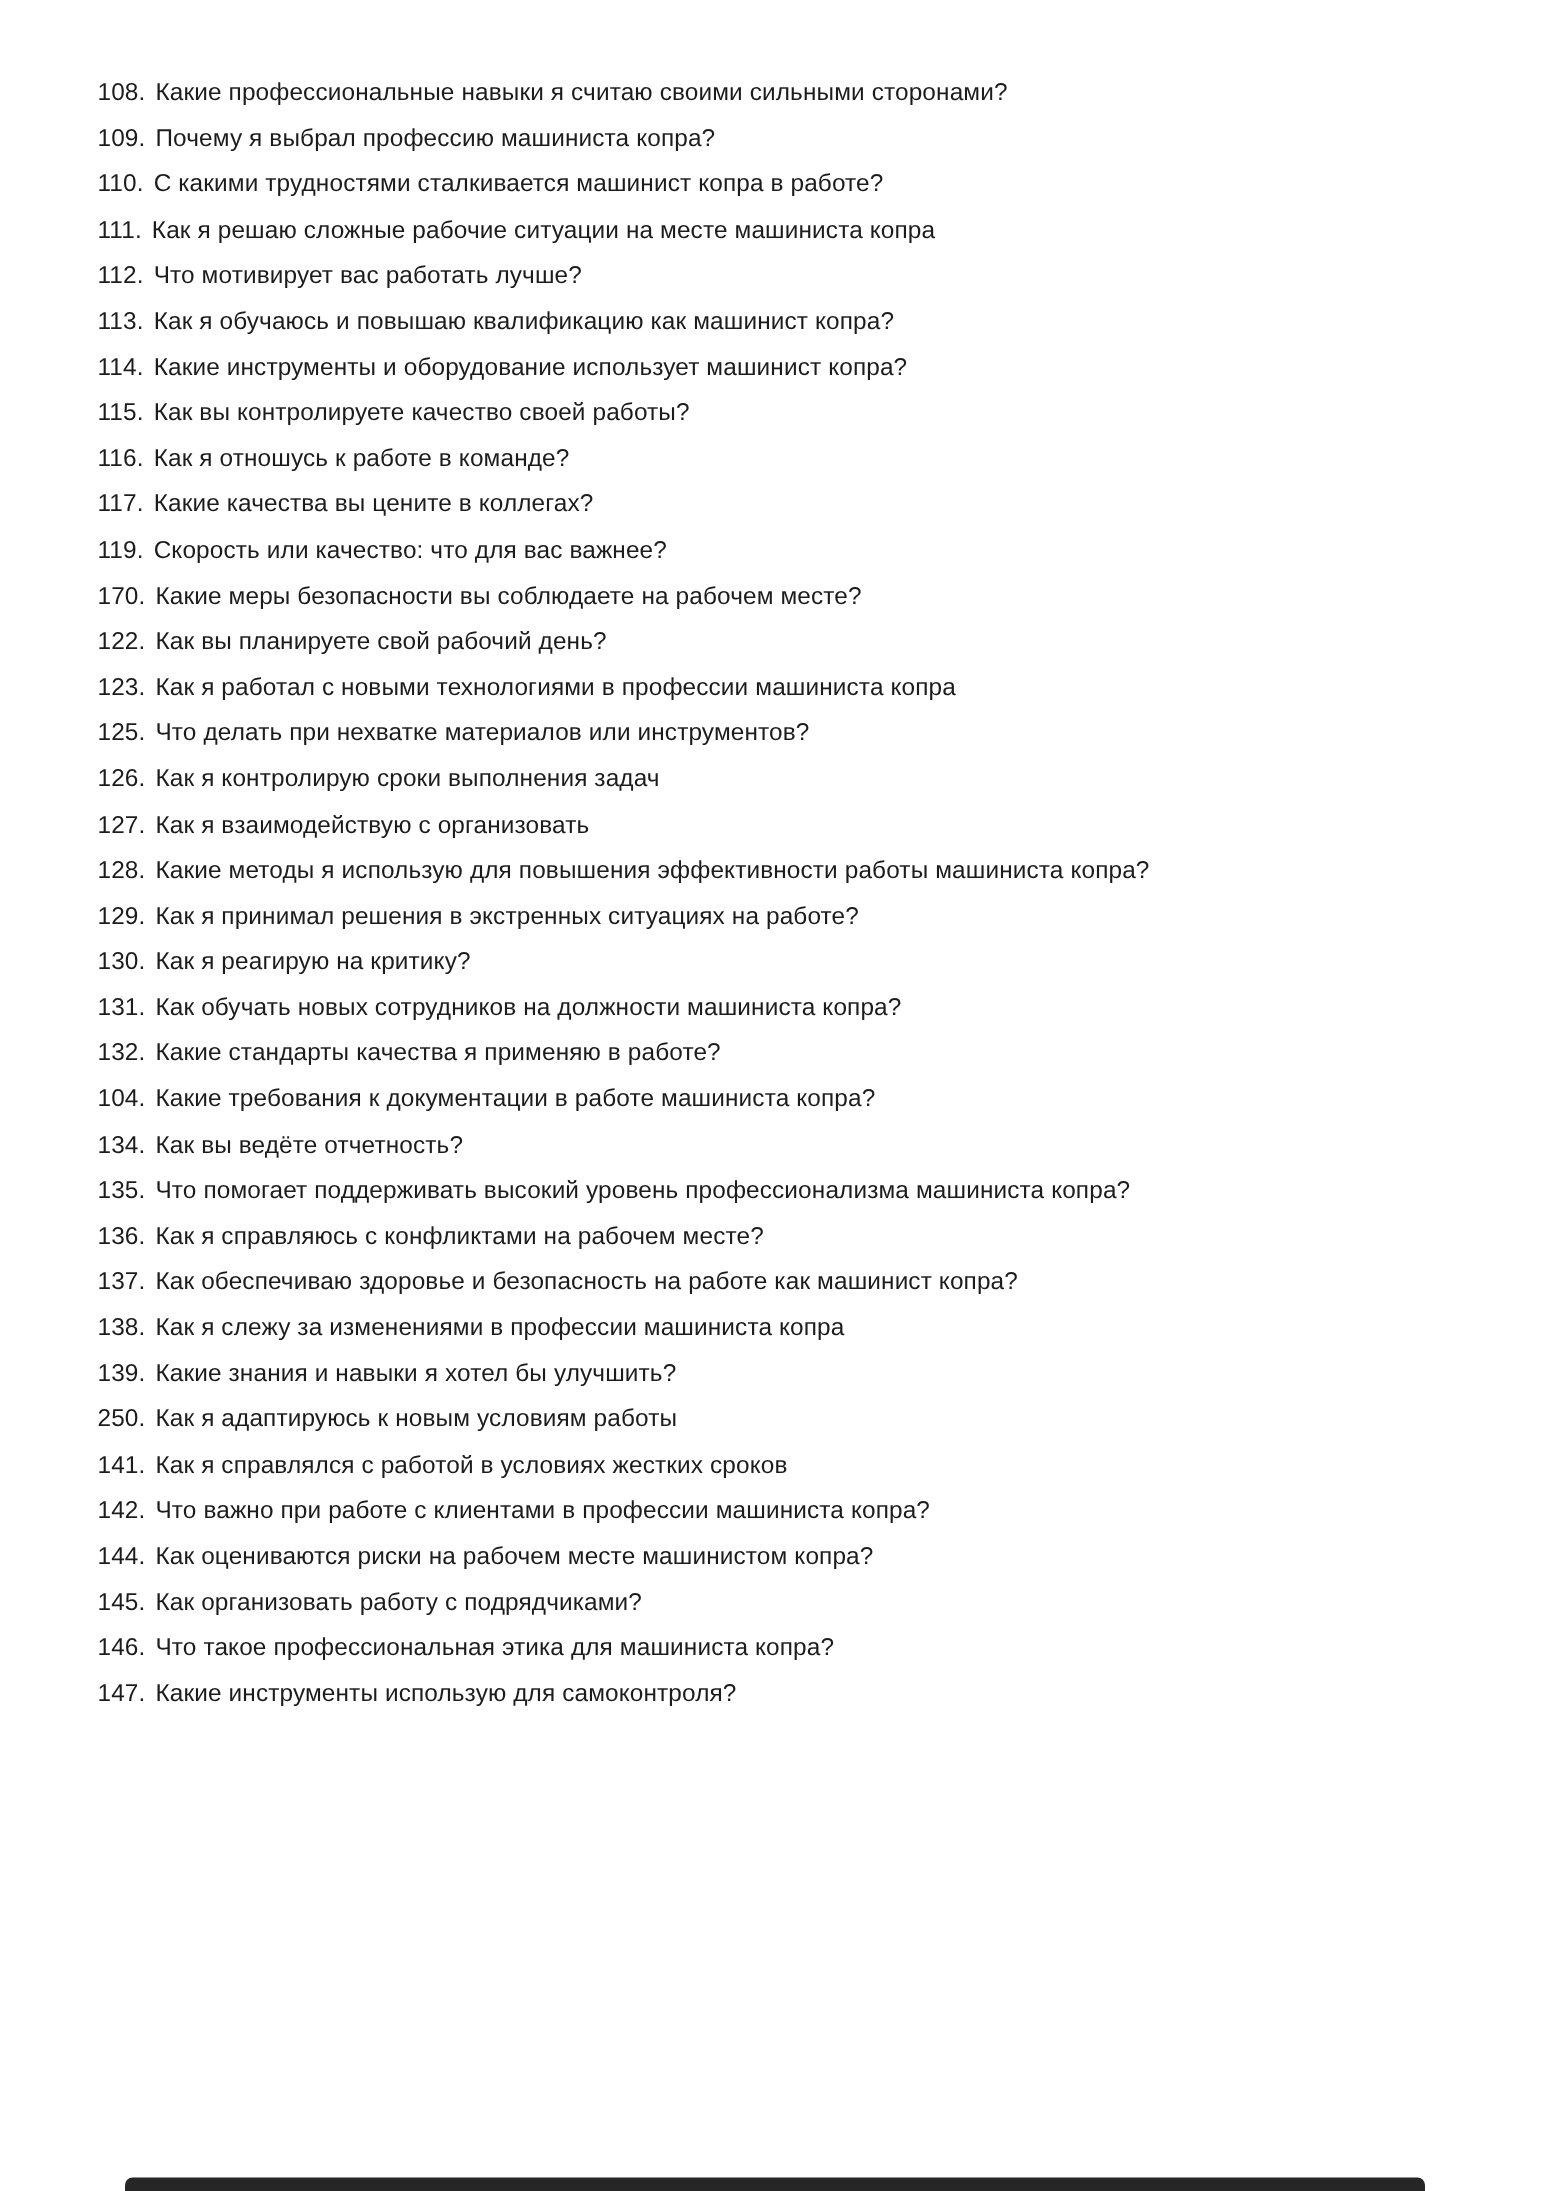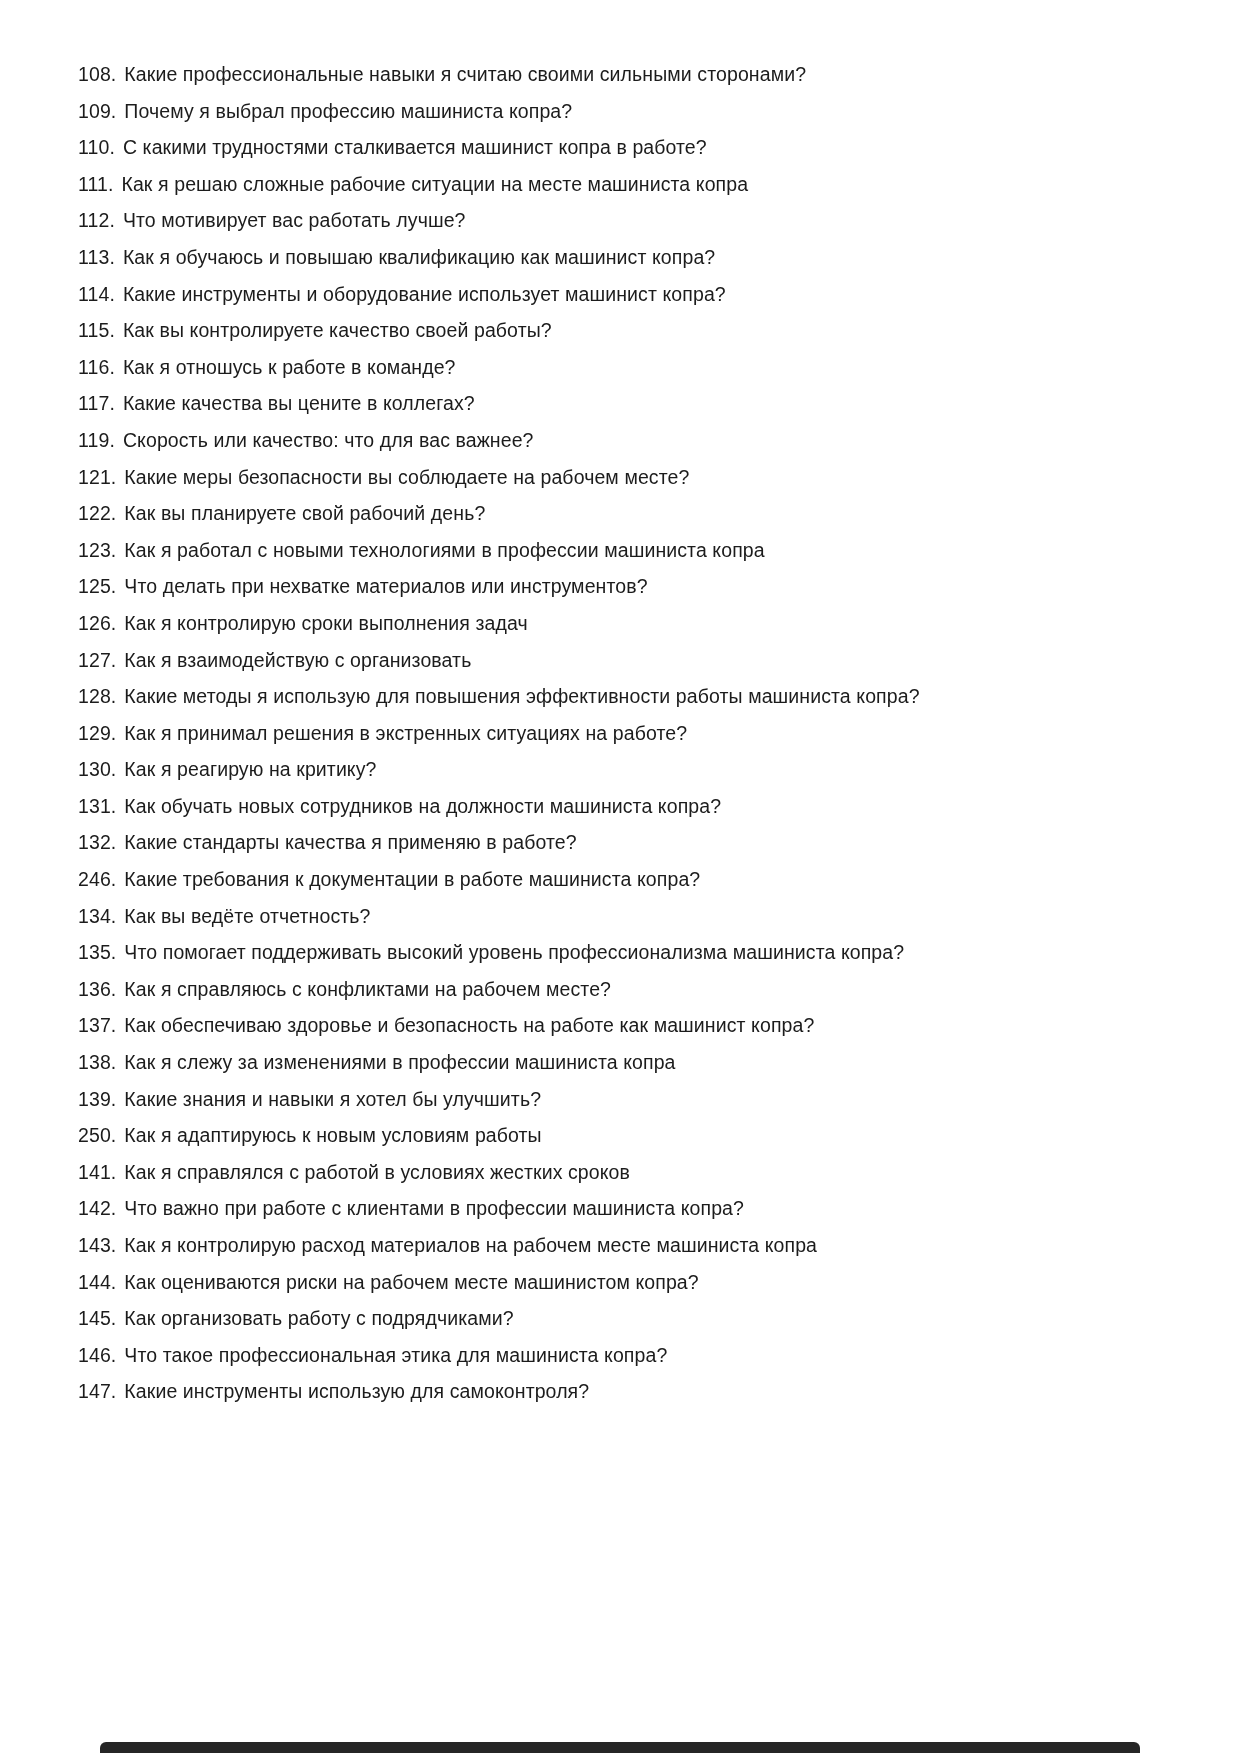--- a/index.html
+++ b/index.html
@@ -58,42 +58,41 @@
       <li class="question-item"><span class="q-num">109.</span><span class="q-text">Почему я выбрал профессию машиниста копра?</span></li>
       <li class="question-item"><span class="q-num">110.</span><span class="q-text">С какими трудностями сталкивается машинист копра в работе?</span></li>
       <li class="question-item"><span class="q-num">111.</span><span class="q-text">Как я решаю сложные рабочие ситуации на месте машиниста копра</span></li>
       <li class="question-item"><span class="q-num">112.</span><span class="q-text">Что мотивирует вас работать лучше?</span></li>
       <li class="question-item"><span class="q-num">113.</span><span class="q-text">Как я обучаюсь и повышаю квалификацию как машинист копра?</span></li>
       <li class="question-item"><span class="q-num">114.</span><span class="q-text">Какие инструменты и оборудование использует машинист копра?</span></li>
       <li class="question-item"><span class="q-num">115.</span><span class="q-text">Как вы контролируете качество своей работы?</span></li>
       <li class="question-item"><span class="q-num">116.</span><span class="q-text">Как я отношусь к работе в команде?</span></li>
       <li class="question-item"><span class="q-num">117.</span><span class="q-text">Какие качества вы цените в коллегах?</span></li>
       <li class="question-item"><span class="q-num">119.</span><span class="q-text">Скорость или качество: что для вас важнее?</span></li>
-      <li class="question-item"><span class="q-num">121.</span><span class="q-text">Какие меры безопасности вы соблюдаете на рабочем месте?</span></li>
+      <li class="question-item"><span class="q-num">170.</span><span class="q-text">Какие меры безопасности вы соблюдаете на рабочем месте?</span></li>
       <li class="question-item"><span class="q-num">122.</span><span class="q-text">Как вы планируете свой рабочий день?</span></li>
       <li class="question-item"><span class="q-num">123.</span><span class="q-text">Как я работал с новыми технологиями в профессии машиниста копра</span></li>
       <li class="question-item"><span class="q-num">125.</span><span class="q-text">Что делать при нехватке материалов или инструментов?</span></li>
       <li class="question-item"><span class="q-num">126.</span><span class="q-text">Как я контролирую сроки выполнения задач</span></li>
       <li class="question-item"><span class="q-num">127.</span><span class="q-text">Как я взаимодействую с организовать</span></li>
       <li class="question-item"><span class="q-num">128.</span><span class="q-text">Какие методы я использую для повышения эффективности работы машиниста копра?</span></li>
       <li class="question-item"><span class="q-num">129.</span><span class="q-text">Как я принимал решения в экстренных ситуациях на работе?</span></li>
       <li class="question-item"><span class="q-num">130.</span><span class="q-text">Как я реагирую на критику?</span></li>
       <li class="question-item"><span class="q-num">131.</span><span class="q-text">Как обучать новых сотрудников на должности машиниста копра?</span></li>
       <li class="question-item"><span class="q-num">132.</span><span class="q-text">Какие стандарты качества я применяю в работе?</span></li>
-      <li class="question-item"><span class="q-num">246.</span><span class="q-text">Какие требования к документации в работе машиниста копра?</span></li>
+      <li class="question-item"><span class="q-num">104.</span><span class="q-text">Какие требования к документации в работе машиниста копра?</span></li>
       <li class="question-item"><span class="q-num">134.</span><span class="q-text">Как вы ведёте отчетность?</span></li>
       <li class="question-item"><span class="q-num">135.</span><span class="q-text">Что помогает поддерживать высокий уровень профессионализма машиниста копра?</span></li>
       <li class="question-item"><span class="q-num">136.</span><span class="q-text">Как я справляюсь с конфликтами на рабочем месте?</span></li>
       <li class="question-item"><span class="q-num">137.</span><span class="q-text">Как обеспечиваю здоровье и безопасность на работе как машинист копра?</span></li>
       <li class="question-item"><span class="q-num">138.</span><span class="q-text">Как я слежу за изменениями в профессии машиниста копра</span></li>
       <li class="question-item"><span class="q-num">139.</span><span class="q-text">Какие знания и навыки я хотел бы улучшить?</span></li>
       <li class="question-item"><span class="q-num">250.</span><span class="q-text">Как я адаптируюсь к новым условиям работы</span></li>
       <li class="question-item"><span class="q-num">141.</span><span class="q-text">Как я справлялся с работой в условиях жестких сроков</span></li>
       <li class="question-item"><span class="q-num">142.</span><span class="q-text">Что важно при работе с клиентами в профессии машиниста копра?</span></li>
-      <li class="question-item"><span class="q-num">143.</span><span class="q-text">Как я контролирую расход материалов на рабочем месте машиниста копра</span></li>
       <li class="question-item"><span class="q-num">144.</span><span class="q-text">Как оцениваются риски на рабочем месте машинистом копра?</span></li>
       <li class="question-item"><span class="q-num">145.</span><span class="q-text">Как организовать работу с подрядчиками?</span></li>
       <li class="question-item"><span class="q-num">146.</span><span class="q-text">Что такое профессиональная этика для машиниста копра?</span></li>
       <li class="question-item"><span class="q-num">147.</span><span class="q-text">Какие инструменты использую для самоконтроля?</span></li>
     </ol>
 </div>
 
 <div class="bottom-bar"></div>
 
 </body></html>

